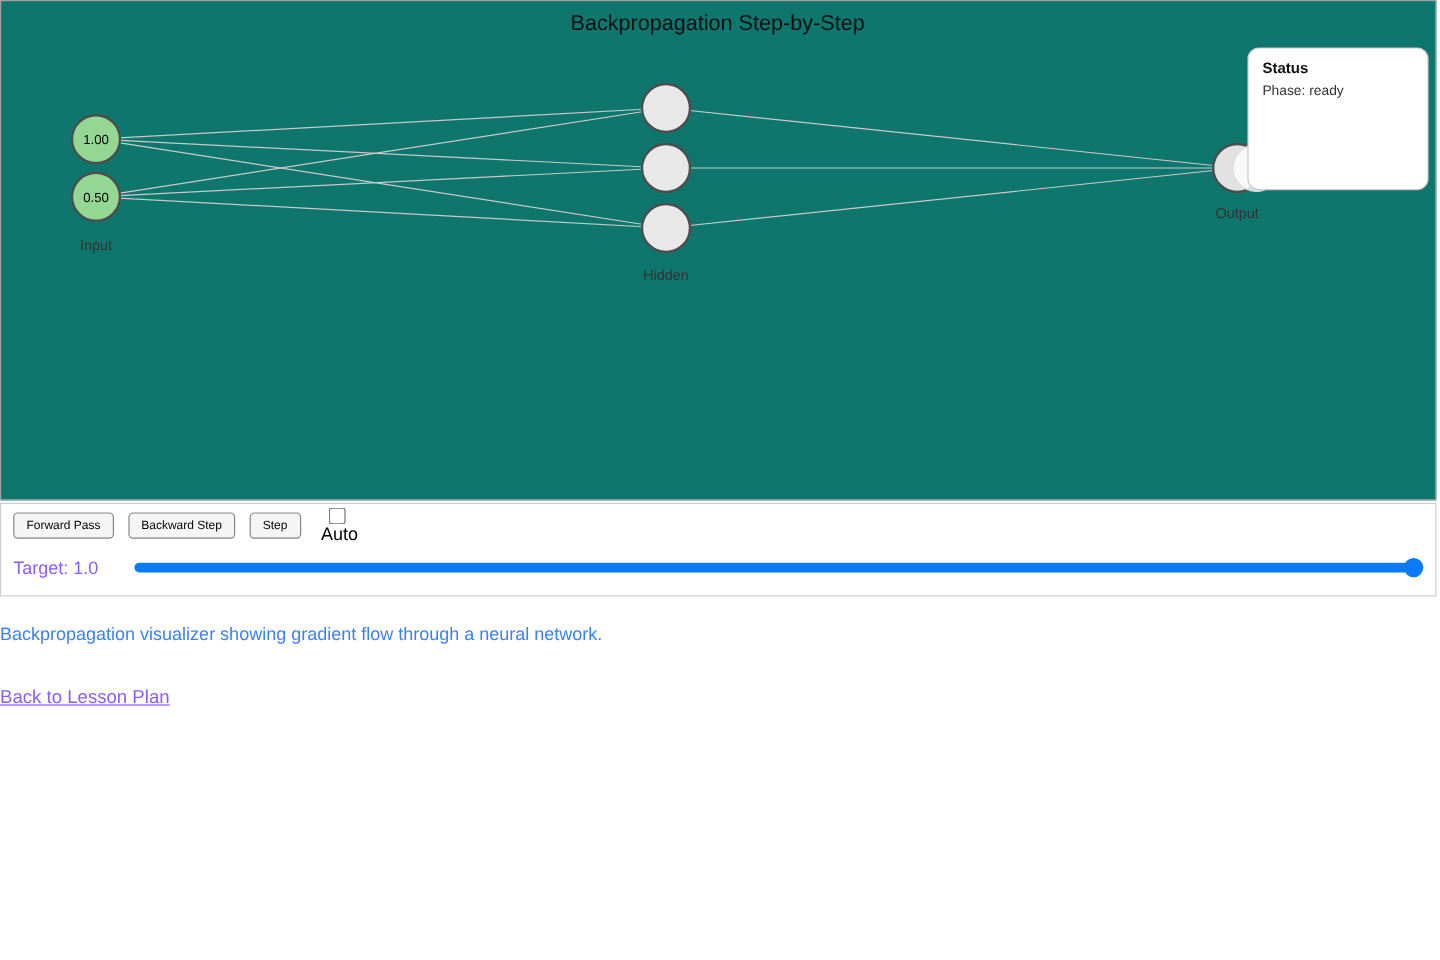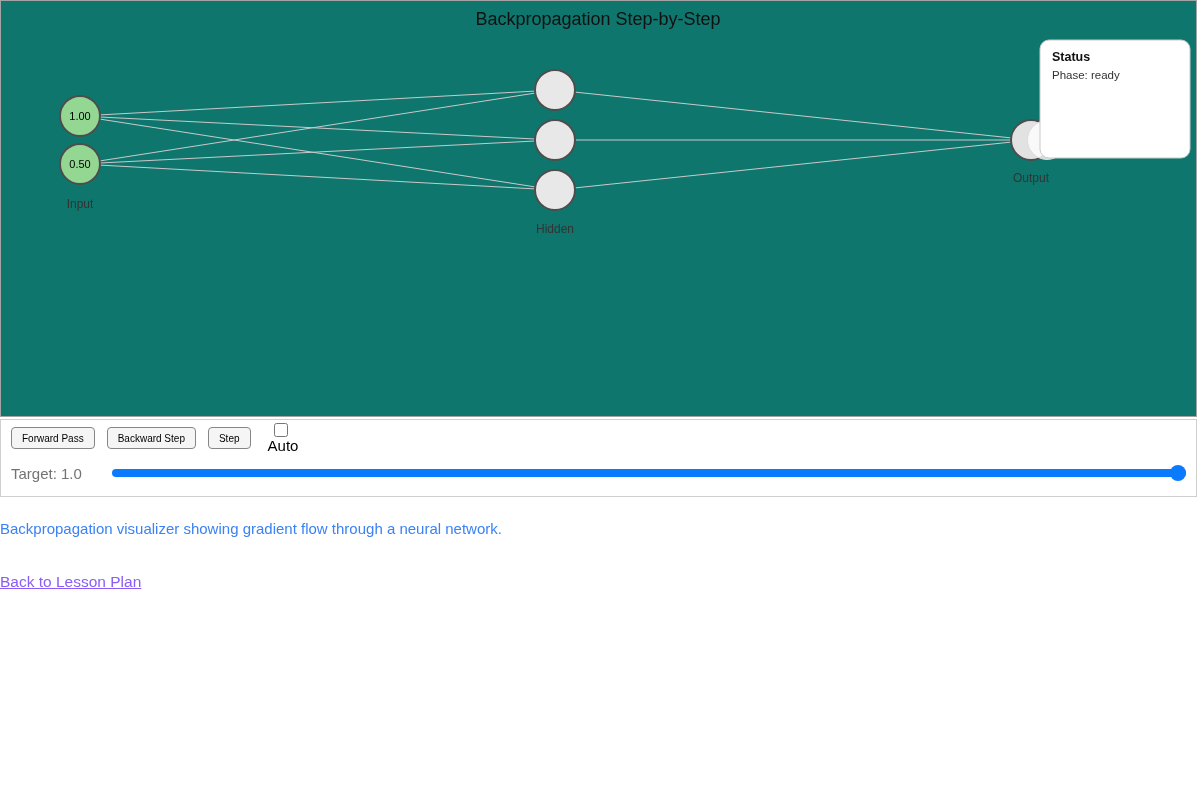--- a/index.html
+++ b/index.html
@@ -41,21 +41,21 @@
     font-size: 15px; color: #000;
     margin-left: 5px;
     cursor: default;
     flex-direction: column;
   }
   .auto-label input[type="checkbox"] {
     width: 14px; height: 14px;
     margin: 0 3px 0 0;
   }
   .slider-row { display: flex; align-items: center; margin-top: 15px; height: 18px; }
-  .target-label { font-size: 15px; color: #737373; white-space: nowrap; }
+  .target-label { font-size: 15px; color: #8b5cf6; white-space: nowrap; }
   input[type="range"] {
     -webkit-appearance: none; appearance: none;
     width: 1076px; height: 16px;
     margin: 0 0 0 30px; padding: 0;
     background: transparent;
   }
   input[type="range"]::-webkit-slider-runnable-track {
     height: 8px; border-radius: 4px; background: #0b7bfd;
   }
   input[type="range"]::-webkit-slider-thumb {

